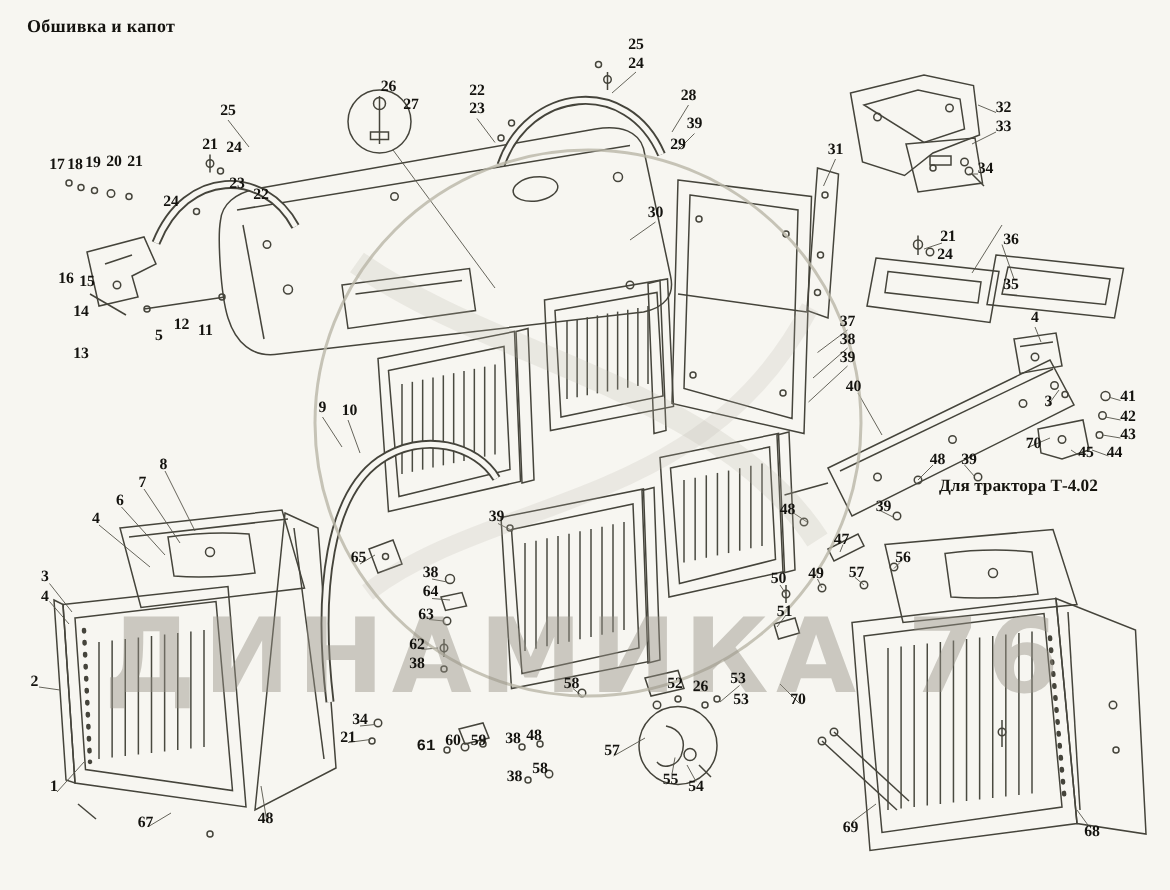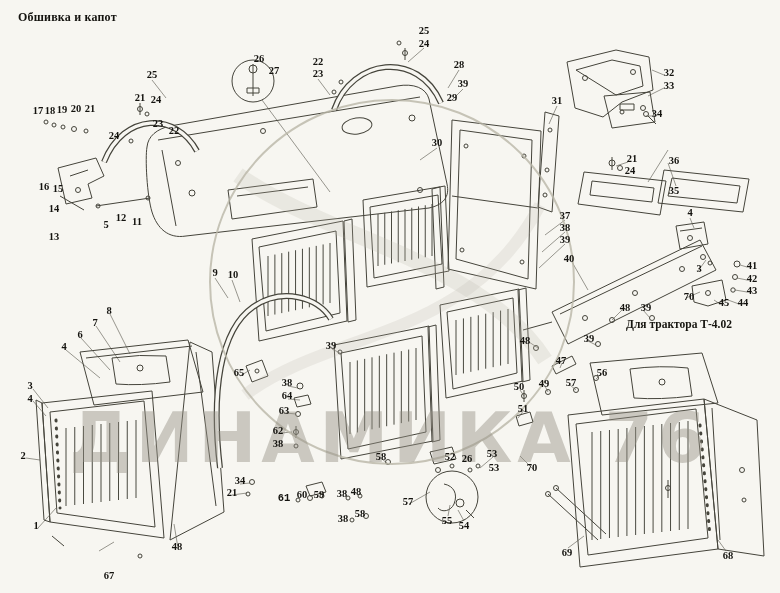--- a/index.html
+++ b/index.html
@@ -429,21 +429,21 @@
       <span class="callout" style="left: 30px; top: 398px;">4</span>
       <span class="callout" style="left: 331px; top: 345px;">39</span>
       <span class="callout" style="left: 239px; top: 372px;">65</span>
       <span class="callout" style="left: 287px; top: 382px;">38</span>
       <span class="callout" style="left: 287px; top: 395px;">64</span>
       <span class="callout" style="left: 284px; top: 410px;">63</span>
       <span class="callout" style="left: 278px; top: 430px;">62</span>
       <span class="callout" style="left: 278px; top: 443px;">38</span>
       <span class="callout" style="left: 23px; top: 455px;">2</span>
       <span class="callout" style="left: 36px; top: 525px;">1</span>
-      <span class="callout" style="left: 97px; top: 575px; margin-left: 12px;">67</span>
+      <span class="callout" style="left: 97px; top: 549px;">67</span>
       <span class="callout" style="left: 177px; top: 546px;">48</span>
       <span class="callout" style="left: 240px; top: 480px;">34</span>
       <span class="callout" style="left: 232px; top: 492px;">21</span>
       <span class="callout" style="left: 284px; top: 498px; font-family: Liberation Mono, monospace;">61</span>
       <span class="callout" style="left: 302px; top: 494px;">60</span>
       <span class="callout" style="left: 319px; top: 494px;">59</span>
       <span class="callout" style="left: 342px; top: 493px;">38</span>
       <span class="callout" style="left: 356px; top: 491px;">48</span>
       <span class="callout" style="left: 343px; top: 518px;">38</span>
       <span class="callout" style="left: 360px; top: 513px;">58</span>

